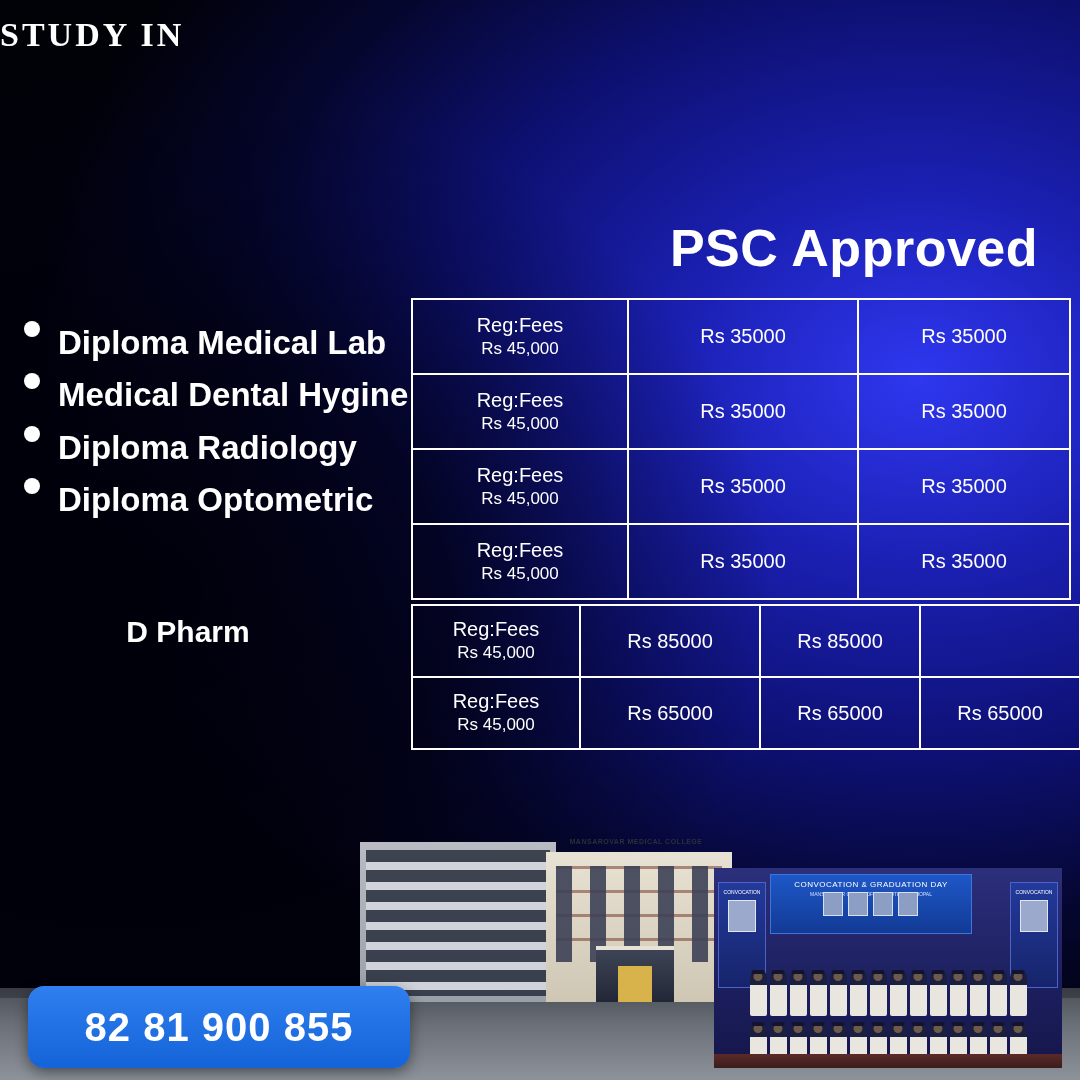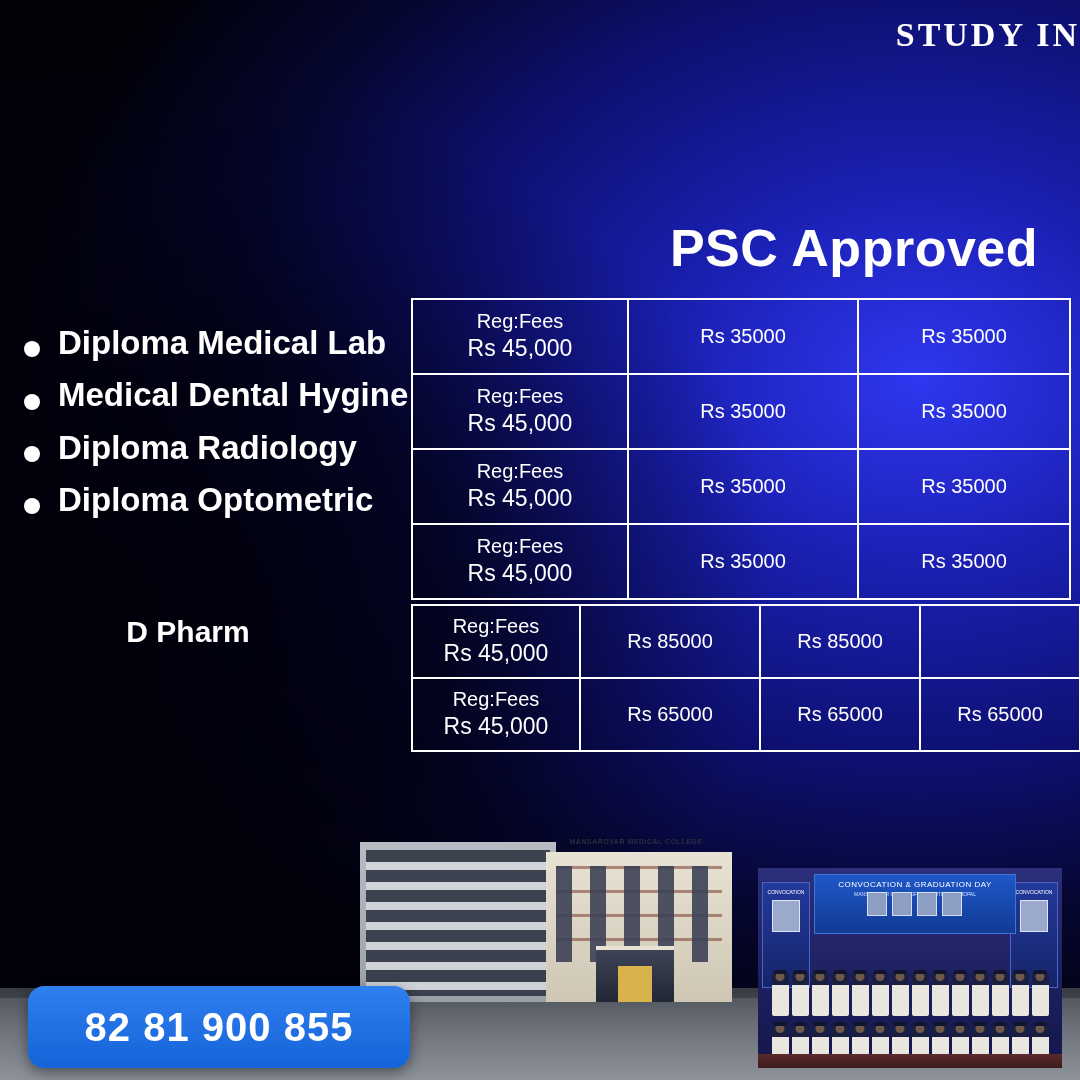--- a/index.html
+++ b/index.html
@@ -24,21 +24,21 @@
     position: absolute;
     left: 0; top: 0; right: 0; bottom: 0;
     background: radial-gradient(ellipse 760px 620px at 12% 55%, rgba(0,0,10,0.92) 0%, rgba(0,0,12,0.72) 42%, rgba(0,0,20,0.25) 68%, rgba(0,0,0,0) 85%);
     pointer-events: none;
   }
 
   
   .header {
     position: absolute;
     left: 0; right: 0; top: 10px;
-    text-align: right;
+    text-align: left;
     z-index: 5;
   }
   .kicker {
     font-family: "Liberation Serif", serif;
     font-weight: bold;
     color: #ffffff;
     font-size: 34px;
     letter-spacing: 3px;
     margin: 6px 0 14px 0;
   }
@@ -67,21 +67,21 @@
   
   .courses {
     position: absolute;
     left: 14px;
     top: 325px;
     width: 400px;
     z-index: 5;
   }
   .course-item {
     display: flex;
-    align-items: flex-end;
+    align-items: flex-start;
     margin-bottom: 16px;
   }
   .bullet {
     width: 16px;
     height: 16px;
     border-radius: 50%;
     background: #ffffff;
     margin: 0 18px 0 10px;
     flex: 0 0 auto;
     position: relative;
@@ -135,21 +135,21 @@
   }
   .table-a td { height: 57px; }
   .table-b td { height: 54px; }
   .regfees .line1 {
     display: block;
     font-size: 20px;
     line-height: 1.25;
   }
   .regfees .line2 {
     display: block;
-    font-size: 23px;
+    font-size: 17px;
     line-height: 1.3;
   }
   .col-reg { width: 206px; }
   .col-mid { width: 220px; }
   .col-end { width: 202px; }
   .bcol-1 { width: 158px; }
   .bcol-2 { width: 170px; }
   .bcol-3 { width: 150px; }
   .bcol-4 { width: 150px; }
 
@@ -230,21 +230,21 @@
     content:"";
     position:absolute; left: 50%; transform: translateX(-50%);
     bottom: 0; width: 34px; height: 36px;
     background: #d8b24a;
   }
   
   .convocation {
     position: absolute;
     right: 18px;
     bottom: 12px;
-    width: 304px;
+    width: 348px;
     height: 200px;
     background: linear-gradient(180deg, #2c2f7a 0%, #1d2060 55%, #14164a 100%);
     overflow: hidden;
   }
   .stage-banner {
     position: absolute;
     left: 56px; top: 6px;
     width: 200px; height: 58px;
     background: linear-gradient(180deg, #1e57c8 0%, #123a95 100%);
     border: 1px solid #3f74d8;

